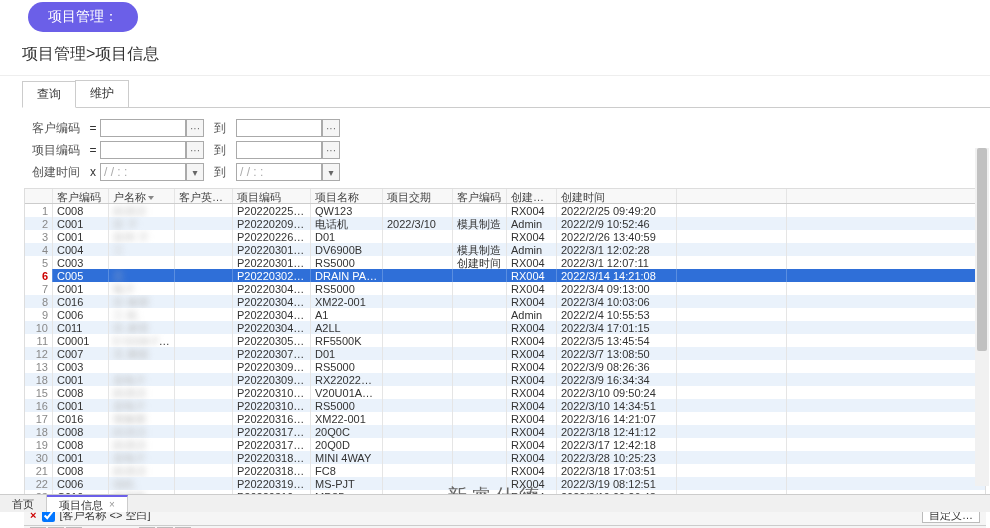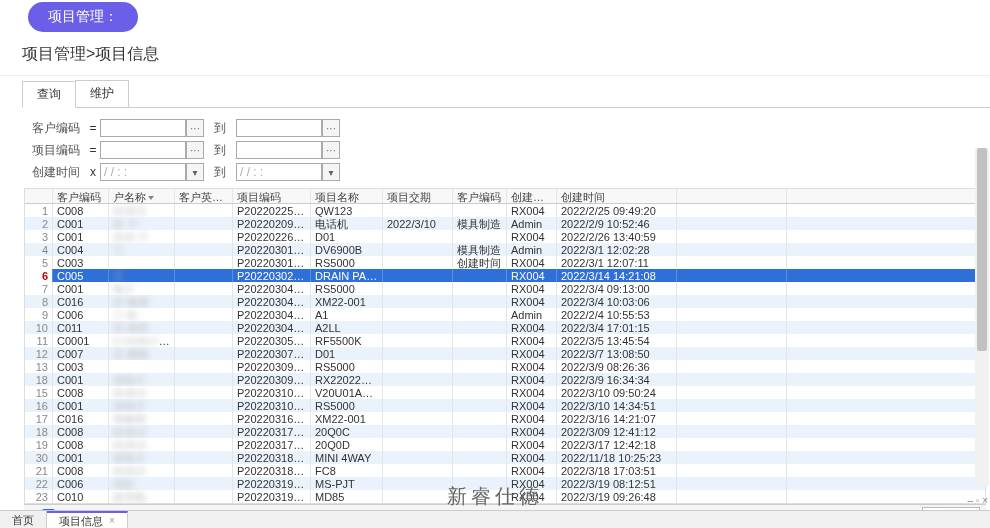--- a/index.html
+++ b/index.html
@@ -32,21 +32,21 @@
 .gr .gc { height: 13px; line-height: 13px; }
 .gr.sel .c-idx { background:#fff; color:#c00; font-weight:bold; }
 .blur { filter: blur(3px); color:#bbb; }
 .filter-bar { display:flex; align-items:center; background:#f5f5f5; border-top:1px solid #ccc; padding:2px 6px; margin:0 4px 0 24px; font-size:11px; }
 .filter-x { color:#c00; font-weight:bold; margin-right:6px; cursor:pointer; }
 .paginator { display:flex; align-items:center; background:#f5f5f5; border-top:1px solid #ccc; padding:2px 6px; margin:0 4px 0 24px; height:18px;}
 .pg-btn { width:16px; height:16px; border:1px solid #bbb; background:#fff; display:inline-flex; align-items:center; justify-content:center; margin-right:2px; cursor:pointer; font-size:9px; color:#555;}
 .pg-text { margin:0 6px; font-size:11px; color:#555;}
 .custom-btn { margin-left:auto; border:1px solid #bbb; padding:0 6px; height:16px; background:#fff; cursor:pointer; font-size:11px;}
 .footer-brand { position:absolute; left:0; right:0; bottom:18px; text-align:center; font-size:20px; color:#666; letter-spacing:4px; font-family:"SimSun",serif;}
-.bottom-tabs { position:absolute; left:0; bottom:0; display:flex; background:#f0f0f0; border-top:1px solid #ccc; width:100%; height:18px;}
+.bottom-tabs { position:absolute; left:0; bottom:16px; display:flex; background:#f0f0f0; border-top:1px solid #ccc; width:100%; height:18px;}
 .bt { padding:0 12px; border-right:1px solid #ccc; line-height:18px; cursor:pointer; font-size:11px; display:flex; align-items:center;}
 .bt.active { background:#fff; border-top:2px solid #6b5fe8; }
 .bt-close { margin-left:6px; color:#999; font-size:10px;}
 .scroll-y { position:absolute; right:1px; top:148px; bottom:42px; width:14px; background:#f1f1f1; }
 .scroll-thumb { position:absolute; left:2px; right:2px; top:0; height:60%; background:#c1c1c1; border-radius:2px;}
 .caret { display:inline-block; width:0; height:0; border-left:3px solid transparent; border-right:3px solid transparent; border-top:4px solid #888; margin-left:2px; vertical-align:middle;}
 .right-mini { position:absolute; right:2px; bottom:22px; font-size:10px; color:#888;}
 </style>
 </head>
 <body>
@@ -330,21 +330,21 @@
       <div class="gr">
         <div class="gc c-idx">18</div>
         <div class="gc c0">C008</div>
         <div class="gc c1"><span class="blur">的清洁</span></div>
         <div class="gc c2"></div>
         <div class="gc c3">P20220317001</div>
         <div class="gc c4">20Q0C</div>
         <div class="gc c5"></div>
         <div class="gc c6"></div>
         <div class="gc c7">RX004</div>
-        <div class="gc c8">2022/3/09 12:41:12</div>
+        <div class="gc c8">2022/3/18 12:41:12</div>
         <div class="gc c-imp"></div>
       </div>
       <div class="gr">
         <div class="gc c-idx">19</div>
         <div class="gc c0">C008</div>
         <div class="gc c1"><span class="blur">的清洁</span></div>
         <div class="gc c2"></div>
         <div class="gc c3">P20220317002</div>
         <div class="gc c4">20Q0D</div>
         <div class="gc c5"></div>
@@ -356,21 +356,21 @@
       <div class="gr">
         <div class="gc c-idx">30</div>
         <div class="gc c0">C001</div>
         <div class="gc c1"><span class="blur">是电子</span></div>
         <div class="gc c2"></div>
         <div class="gc c3">P20220318001</div>
         <div class="gc c4">MINI 4WAY</div>
         <div class="gc c5"></div>
         <div class="gc c6"></div>
         <div class="gc c7">RX004</div>
-        <div class="gc c8">2022/11/18 10:25:23</div>
+        <div class="gc c8">2022/3/28 10:25:23</div>
         <div class="gc c-imp"></div>
       </div>
       <div class="gr">
         <div class="gc c-idx">21</div>
         <div class="gc c0">C008</div>
         <div class="gc c1"><span class="blur">的清洁</span></div>
         <div class="gc c2"></div>
         <div class="gc c3">P20220318002</div>
         <div class="gc c4">FC8</div>
         <div class="gc c5"></div>

